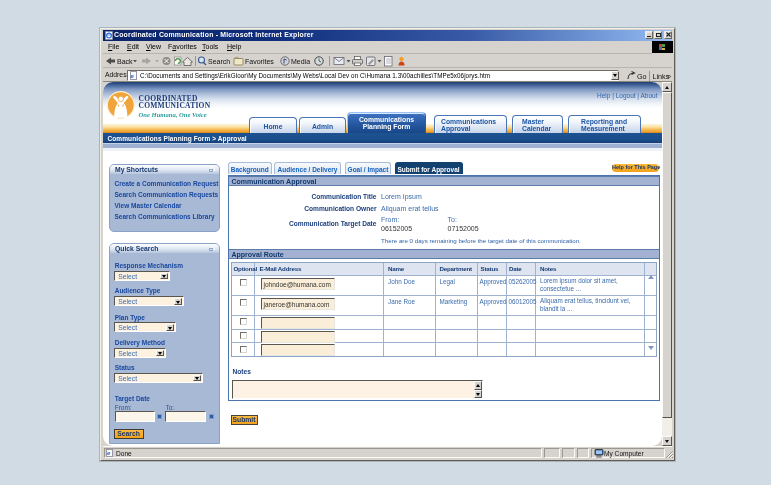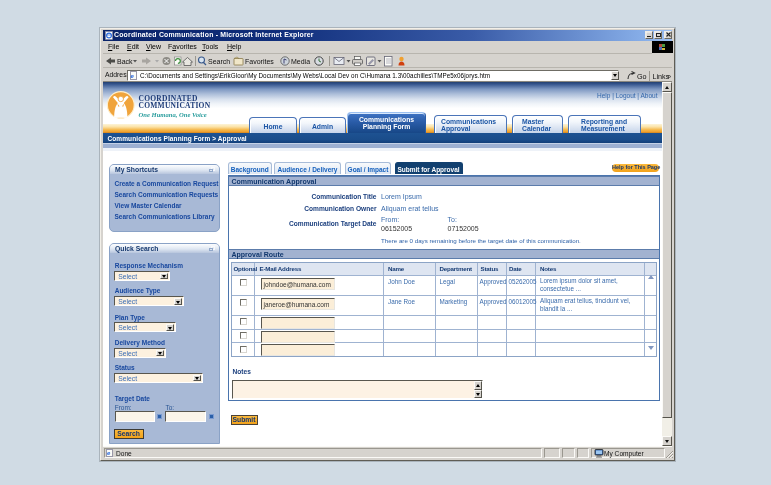--- a/index.html
+++ b/index.html
@@ -15,21 +15,21 @@
   .tbtn { top:30.5px; width:8px; height:8px; background:#d6d3ce;
           border:1px solid; border-color:#efede6 #6b695f #6b695f #efede6; box-shadow:inset 0.5px 0.5px 0 #fbfaf7; }
   .menu { top:43px; font-size:7px; color:#000; }
   #menubar { left:103px; top:40.5px; width:549px; height:13px; background:#d6d3ce; border-bottom:1px solid #b8b5ae; }
   #throbber { left:651.5px; top:41px; width:21px; height:12px; background:#000; }
   #toolbar { left:103px; top:54px; width:569px; height:14px; background:#d6d3ce; border-bottom:1px solid #b8b5ae; }
   #addrbar { left:103px; top:68px; width:569px; height:14px; background:#d6d3ce; border-bottom:1px solid #8a877f; }
   #addrfield { left:127px; top:69.5px; width:492px; height:11px; background:#fff;
                border:1px solid; border-color:#6f6d65 #fbfaf7 #fbfaf7 #6f6d65; }
   
-  #viewport { left:102.5px; top:82px; width:559.5px; height:364px; background:#fff; overflow:hidden; }
+  #viewport { left:102.5px; top:82px; width:559.5px; height:364px; background:#fff; overflow:hidden;border-radius:10px; }
   
   .sbtn { left:661.8px; width:10.5px; height:10px; background:#d6d3ce;
           border:1px solid; border-color:#fbfaf7 #55534b #55534b #fbfaf7; }
   #sthumb { left:661.8px; top:92px; width:10.5px; height:326px; background:#d6d3ce;
             border:1px solid; border-color:#fbfaf7 #55534b #55534b #fbfaf7; }
   #strack { left:661.8px; top:418px; width:10.5px; height:18px; background:#f1efe7; }
   
   #statusbar { left:103px; top:446px; width:569px; height:13.5px; background:#d6d3ce; border-top:1px solid #fbfaf7; }
   .pane { top:448px; height:10px; border:1px solid; border-color:#9a978f #fbfaf7 #fbfaf7 #9a978f; }
   

